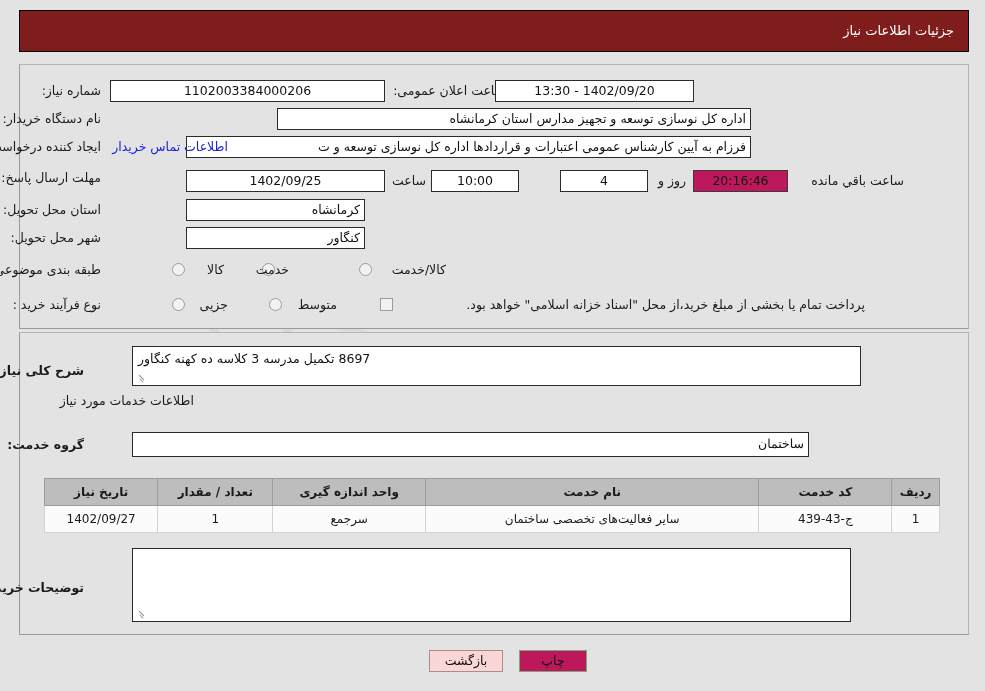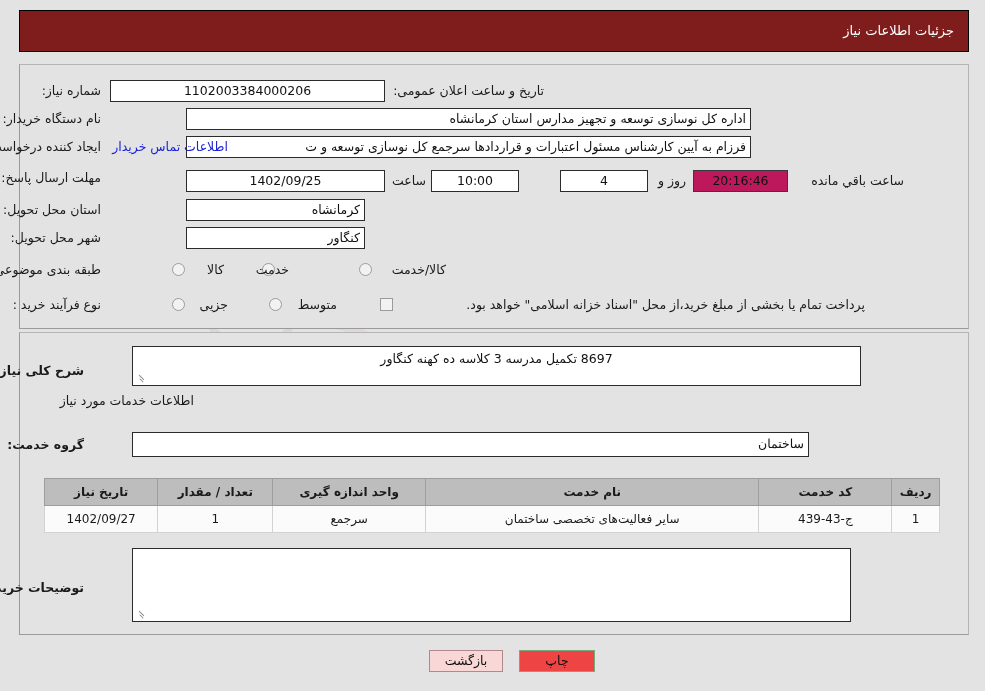--- a/index.html
+++ b/index.html
@@ -112,21 +112,21 @@
   
   .ta {
     position: absolute;
     box-sizing: border-box;
     background: #ffffff;
     border: 1px solid #2b2b2b;
     font-family: "DejaVu Sans", "Liberation Sans", sans-serif;
     font-size: 12.5px;
     color: #111;
     padding: 3px 5px;
-    text-align: center;
+    text-align: left;
     direction: rtl;
     overflow: hidden;
     line-height: 18px;
   }
   .ta .grip {
     position: absolute;
     left: 3px;
     bottom: 1px;
     width: 10px;
     height: 10px;
@@ -180,21 +180,21 @@
     font-family: "DejaVu Sans", "Liberation Sans", sans-serif;
     font-size: 12.5px;
     color: #111;
     border: 1px solid #4a4a4a;
     cursor: pointer;
     text-align: center;
     line-height: 20px;
     height: 22px;
   }
   #btn-back  { background: #f9d7d7; border-color: #b08a8a; left: 429px; top: 650px; width: 74px; }
-  #btn-print { background: #ef4444; border-color: #7aa87a; left: 519px; top: 650px; width: 76px; }
+  #btn-print { background: #be185d; border-color: #7aa87a; left: 519px; top: 650px; width: 68px; }
 
   
   #watermark {
     position: absolute;
     left: 0; top: 0;
     width: 985px; height: 691px;
     pointer-events: none;
     opacity: 0.13;
   }
   #wm-text {
@@ -244,26 +244,27 @@
   <div class="header-bar">
     <div class="header-title">جزئیات اطلاعات نیاز</div>
   </div>
 
   <div class="panel" id="panel-top"></div>
 
   <div class="lbl" style="right:884px; top:83px;">شماره نیاز:</div>
   <div class="fld center ltr" style="right:600px; top:80px; width:275px;">1102003384000206</div>
 
   <div class="lbl" style="right:441px; top:83px;">تاریخ و ساعت اعلان عمومی:</div>
+  <div class="fld center ltr" style="right:291px; top:80px; width:199px;">13:30 - 1402/09/20</div>
 
   <div class="lbl" style="right:884px; top:111px;">نام دستگاه خریدار:</div>
-  <div class="fld" style="right:234px; top:108px; width:565px;">اداره کل نوسازی  توسعه و تجهیز مدارس استان کرمانشاه</div>
+  <div class="fld" style="right:234px; top:108px; width:474px;">اداره کل نوسازی  توسعه و تجهیز مدارس استان کرمانشاه</div>
 
   <div class="lbl" style="right:884px; top:139px;">ایجاد کننده درخواست:</div>
-  <div class="fld" style="right:234px; top:136px; width:565px;">فرزام به آیین کارشناس مسئول اعتبارات و قراردادها سرجمع کل نوسازی  توسعه و ت</div>
+  <div class="fld" style="right:234px; top:136px; width:565px;">فرزام به آیین کارشناس عمومی اعتبارات و قراردادها اداره کل نوسازی  توسعه و ت</div>
   <div class="linktext" style="right:757px; top:139px;">اطلاعات تماس خریدار</div>
 
   <div class="lbl" style="right:884px; top:170px; width:90px; text-align:right;">مهلت ارسال پاسخ: تا تاریخ:</div>
 
   <div class="fld center ltr" style="right:600px; top:170px; width:199px;">1402/09/25</div>
   <div class="lbl" style="right:559px; top:173px;">ساعت</div>
   <div class="fld center ltr" style="right:466px; top:170px; width:88px;">10:00</div>
 
   <div class="fld center ltr" style="right:337px; top:170px; width:88px;">4</div>
   <div class="lbl" style="right:299px; top:173px;">روز و</div>

